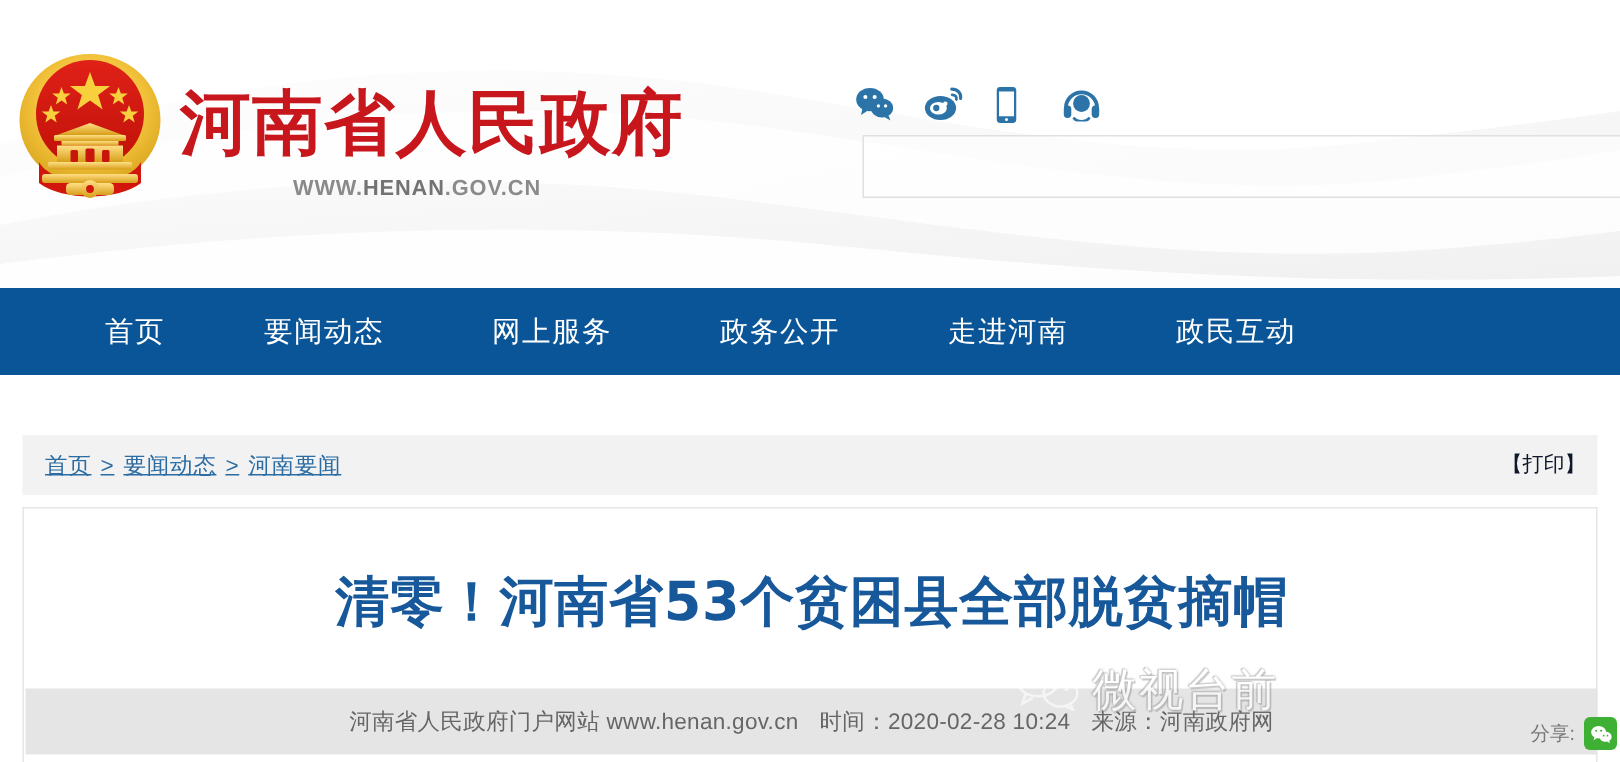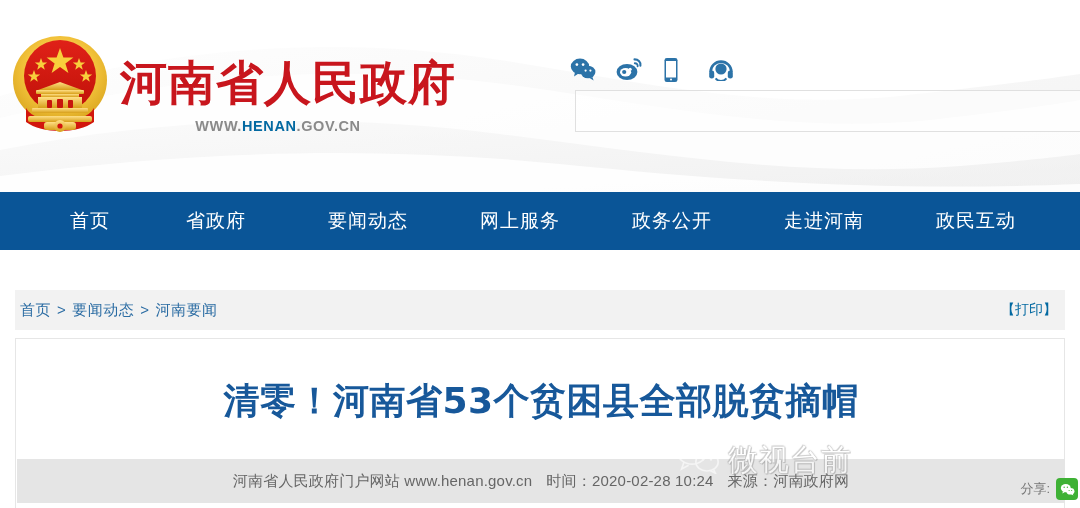--- a/index.html
+++ b/index.html
@@ -32,21 +32,21 @@
   .logo-title {
     font-family:"DejaVu Sans","Liberation Sans",sans-serif;
     font-weight:bold; font-size:47px; line-height:54px;
     color:#c8161d; letter-spacing:1px; white-space:nowrap;
   }
   .logo-url {
     margin-top:8px; text-align:center; width:316px;
     font-family:"Liberation Sans",sans-serif;
     font-size:14.5px; letter-spacing:0.6px; color:#8a8a8a; font-weight:bold;
   }
-  .logo-url .hl { color:#0369a1; }
+  .logo-url .hl { color:#737373; }
 
   
   .social-row {
     position:absolute; left:570px; top:57px; display:flex; align-items:center; gap:22px;
   }
   .soc-ico { width:24px; height:26px; display:block; cursor:pointer; }
   .soc-ico svg { display:block; }
 
   .lang-row {
     position:absolute; left:754px; top:60px;
@@ -88,28 +88,29 @@
   .nav-item.n6 { width:152px; }
 
   
   .content { position:absolute; left:0; top:250px; width:1080px; height:258px; background:#fff; }
 
   .crumb-bar {
     position:absolute; left:15px; top:40px; width:1050px; height:40px;
     background:#f2f2f2; display:flex; align-items:center;
   }
   .crumb {
-    margin-left:5px; font-size:15px; color:#2b6ca3; white-space:nowrap;
+    margin-left:15px; font-size:15px; color:#2b6ca3; white-space:nowrap;
     letter-spacing:0.5px;
+    text-decoration:underline;
   }
   .crumb a { color:#2b6ca3; text-decoration:none; cursor:pointer; }
   .crumb .gt { color:#2b6ca3; margin:0 6px; }
   .print-link {
     position:absolute; right:8px; top:50%; transform:translateY(-50%);
-    font-size:14px; color:#0369a1; cursor:pointer; white-space:nowrap;
+    font-size:14px; color:#0f172a; cursor:pointer; white-space:nowrap;
   }
 
   .article-card {
     position:absolute; left:15px; top:88px; width:1050px; height:170px;
     background:#ffffff; border:1px solid #e6e6e6; border-bottom:none;
   }
   .article-title {
     position:absolute; left:0; top:38px; width:1050px; text-align:center;
     font-family:"DejaVu Sans","Liberation Sans",sans-serif;
     font-size:36px; font-weight:bold; color:#17589a; letter-spacing:0.5px;
@@ -284,21 +285,20 @@
 
 
     <div class="search-box">
       <input type="text" placeholder="" value="" style="">
     </div>
   </div>
 
   <div class="nav">
     <div class="nav-inner">
       <div class="nav-item n0">首页</div>
-      <div class="nav-item n1">省政府</div>
       <div class="nav-item n2">要闻动态</div>
       <div class="nav-item n4">网上服务</div>
       <div class="nav-item n3">政务公开</div>
       <div class="nav-item n6">走进河南</div>
       <div class="nav-item n5">政民互动</div>
     </div>
   </div>
 
   <div class="content">
 

